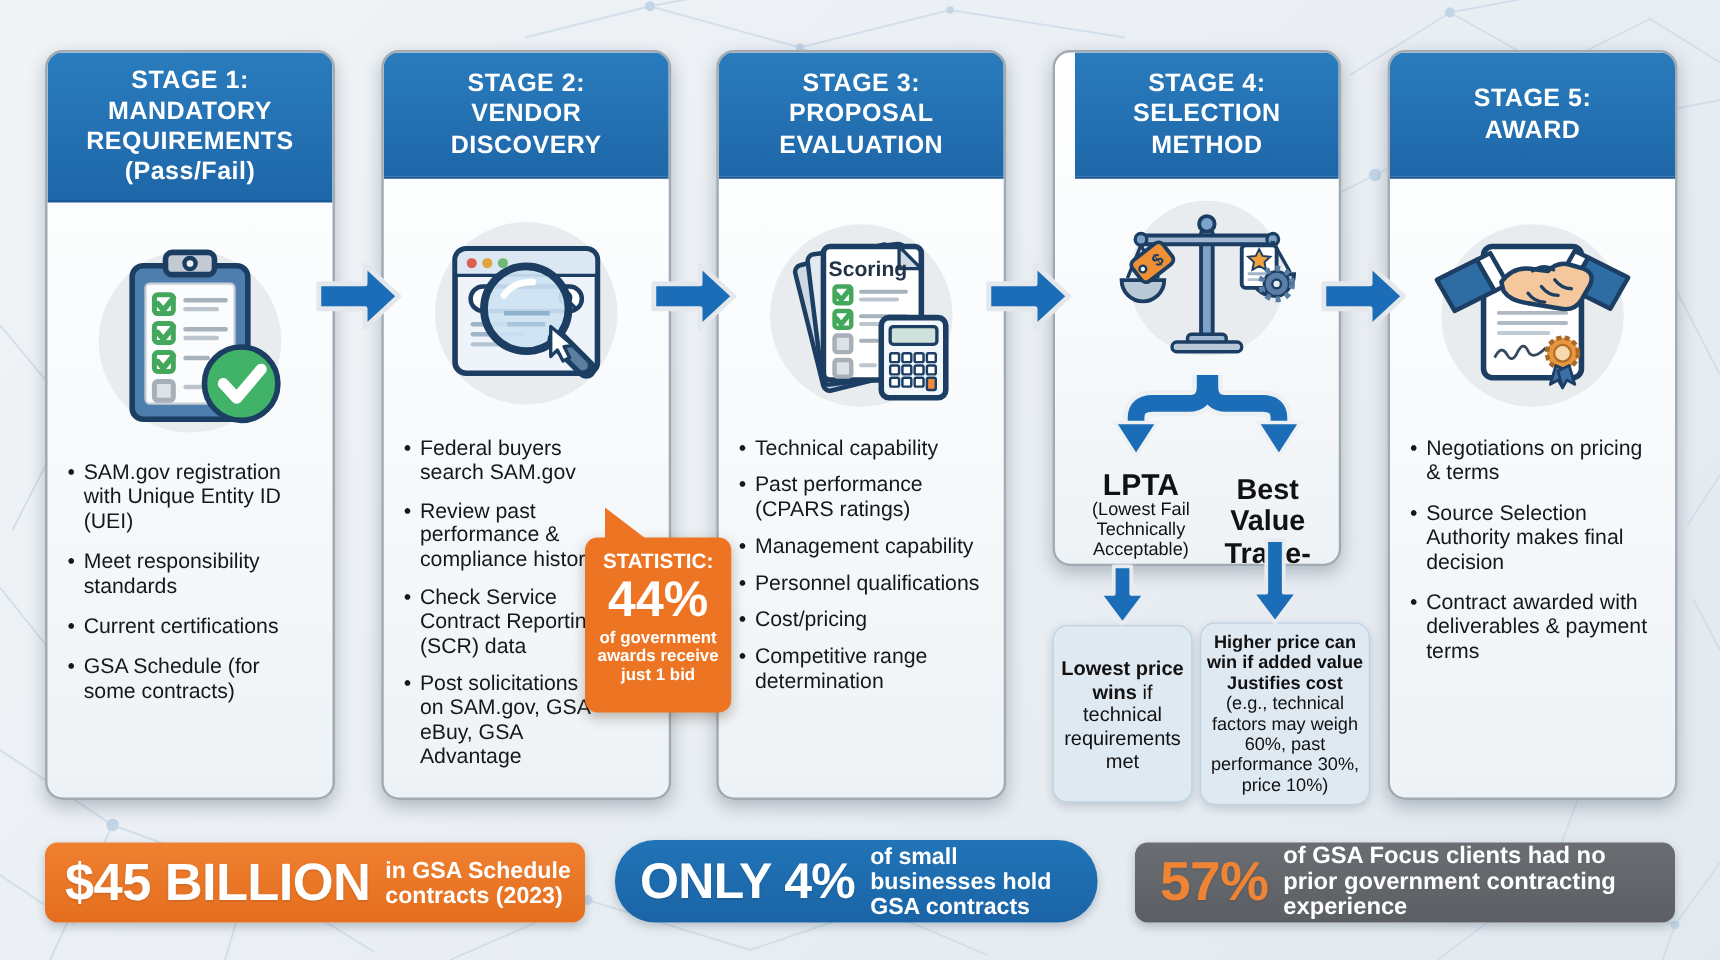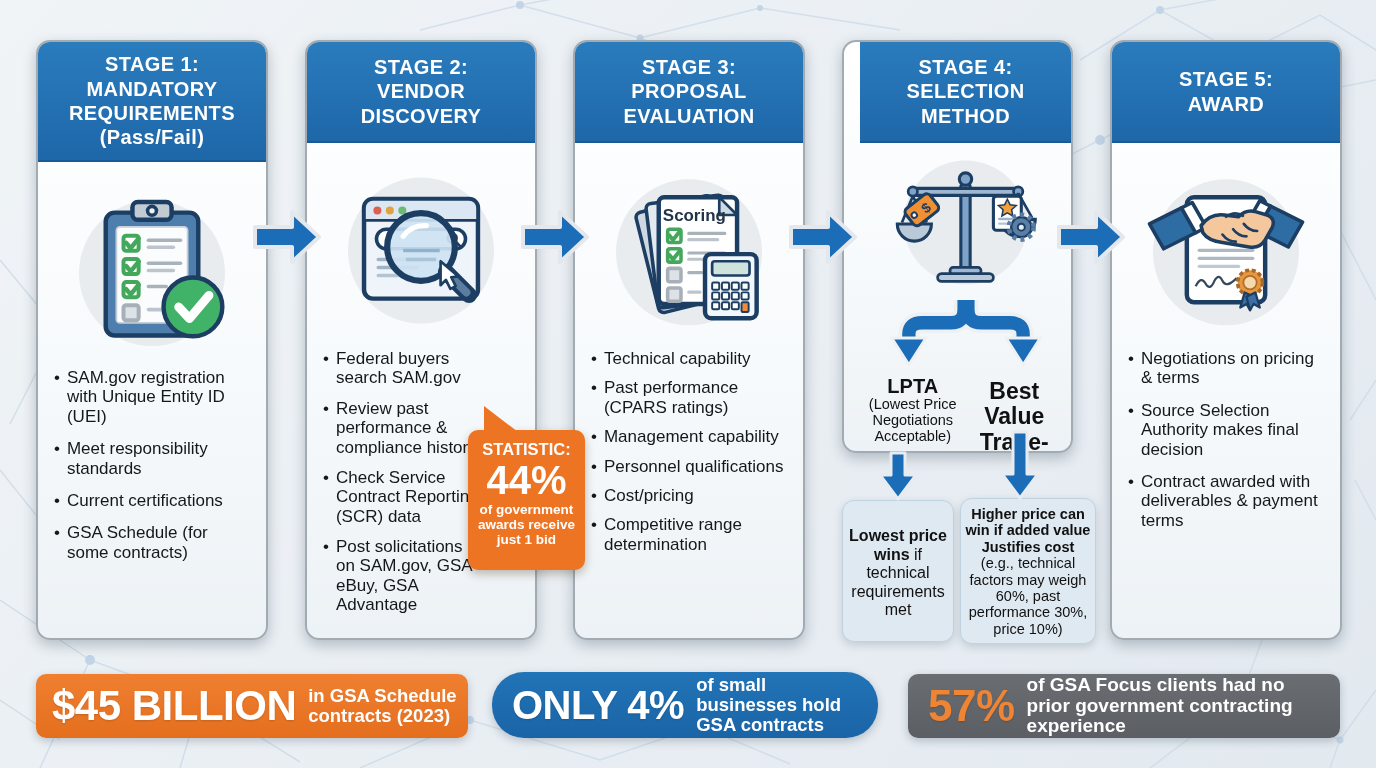--- a/index.html
+++ b/index.html
@@ -45,21 +45,21 @@
   .callout .lab{font-weight:bold;font-size:16.5px;display:block;}
   .callout .val{font-weight:bold;font-size:40px;line-height:1.08;display:block;}
   .callout .cap{font-weight:bold;font-size:13.5px;line-height:1.12;display:block;padding:0 6px;}
 
   
   .fork{display:block;margin:0 auto;width:210px;height:80px;}
   .branches{display:flex;padding:0 4px;margin-top:-2px;}
   .branch{text-align:center;color:#111;}
   .branch.lpta{width:48%;}
   .branch.bv{width:52%;padding-top:3px;}
-  .branch .bname{font-weight:bold;font-size:20px;line-height:1.05;display:block;}
+  .branch .bname{font-weight:bold;font-size:24px;line-height:1.05;display:block;}
   .branch.bv .bname{font-size:23px;line-height:1.1;padding:0 14px;}
   .branch .bdesc{font-size:14.5px;line-height:1.1;display:block;}
   .darrow{position:absolute;z-index:2;}
   .da-left{left:876px;top:451px;width:44px;height:52px;}
   .da-right{left:998px;top:430px;width:44px;height:72px;}
   .subbox{position:absolute;background:#dfe9f2;border:1.5px solid #c0d2e0;border-radius:12px;
     box-shadow:0 3px 8px rgba(30,50,70,.18);z-index:1;text-align:center;color:#111;}
   .sb-left{left:842px;top:500px;width:112px;height:142px;font-size:16px;line-height:1.16;
     padding:26px 6px 0 6px;}
   .sb-right{left:960px;top:498px;width:136px;height:146px;font-size:14.5px;line-height:1.13;
@@ -314,21 +314,21 @@
       <path d="M103 2 v10 q0 14 -14 14 H59 q-14 0 -14 12 v6" stroke="#eef1f4" stroke-width="22" fill="none"></path>
       <path d="M107 2 v10 q0 14 14 14 h30 q14 0 14 12 v6" stroke="#eef1f4" stroke-width="22" fill="none"></path>
       <path d="M103 2 v10 q0 14 -14 14 H59 q-14 0 -14 12 v6" stroke="#1a6db6" stroke-width="14" fill="none"></path>
       <path d="M107 2 v10 q0 14 14 14 h30 q14 0 14 12 v6" stroke="#1a6db6" stroke-width="14" fill="none"></path>
       <polygon points="27,42 63,42 45,70" fill="#1a6db6" stroke="#eef1f4" stroke-width="3"></polygon>
       <polygon points="147,42 183,42 165,70" fill="#1a6db6" stroke="#eef1f4" stroke-width="3"></polygon>
     </svg>
     <div class="branches">
       <div class="branch lpta">
         <span class="bname">LPTA</span>
-        <span class="bdesc">(Lowest Price Negotiations Acceptable)</span>
+        <span class="bdesc">(Lowest Fail Technically Acceptable)</span>
       </div>
       <div class="branch bv">
         <span class="bname">Best Value Trade-Off</span>
       </div>
     </div>
   </section>
 
   <svg class="darrow da-left" viewBox="0 0 44 52">
     <path d="M15 2 h14 v22 h11 L22 48 L4 24 h11 z" fill="#1a6db6" stroke="#e8ecf0" stroke-width="3" stroke-linejoin="round"></path>
   </svg>

